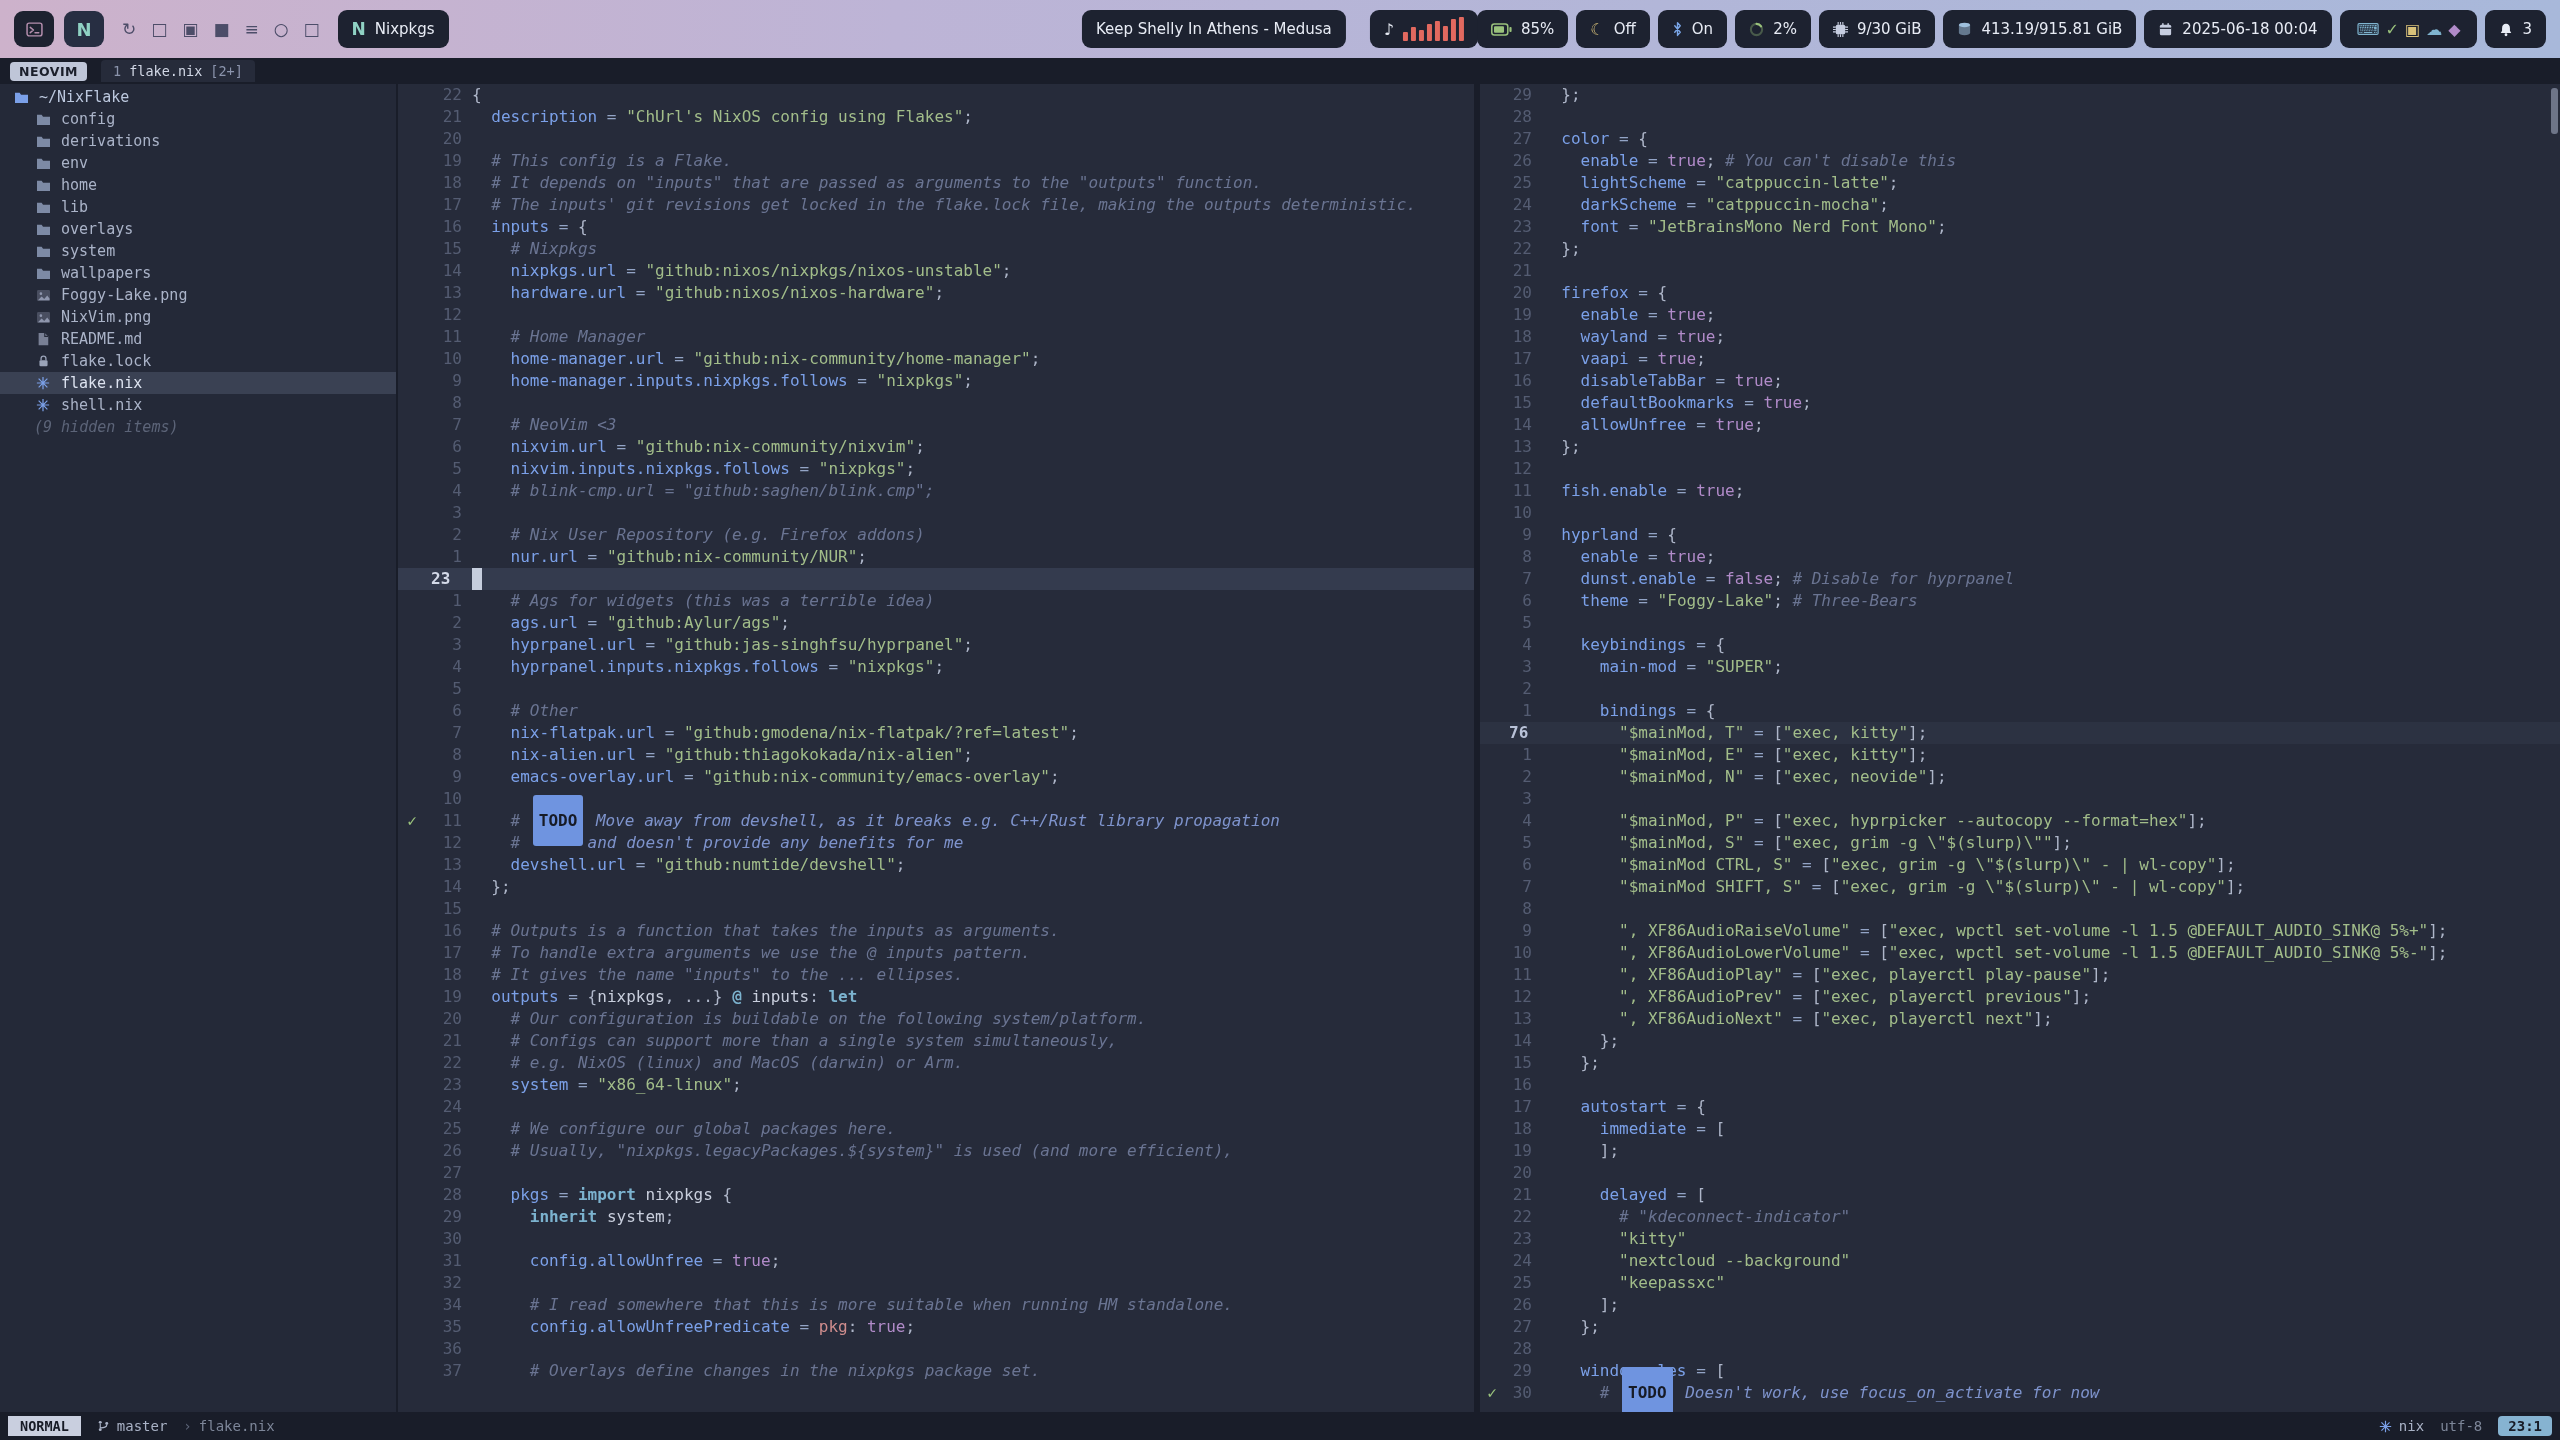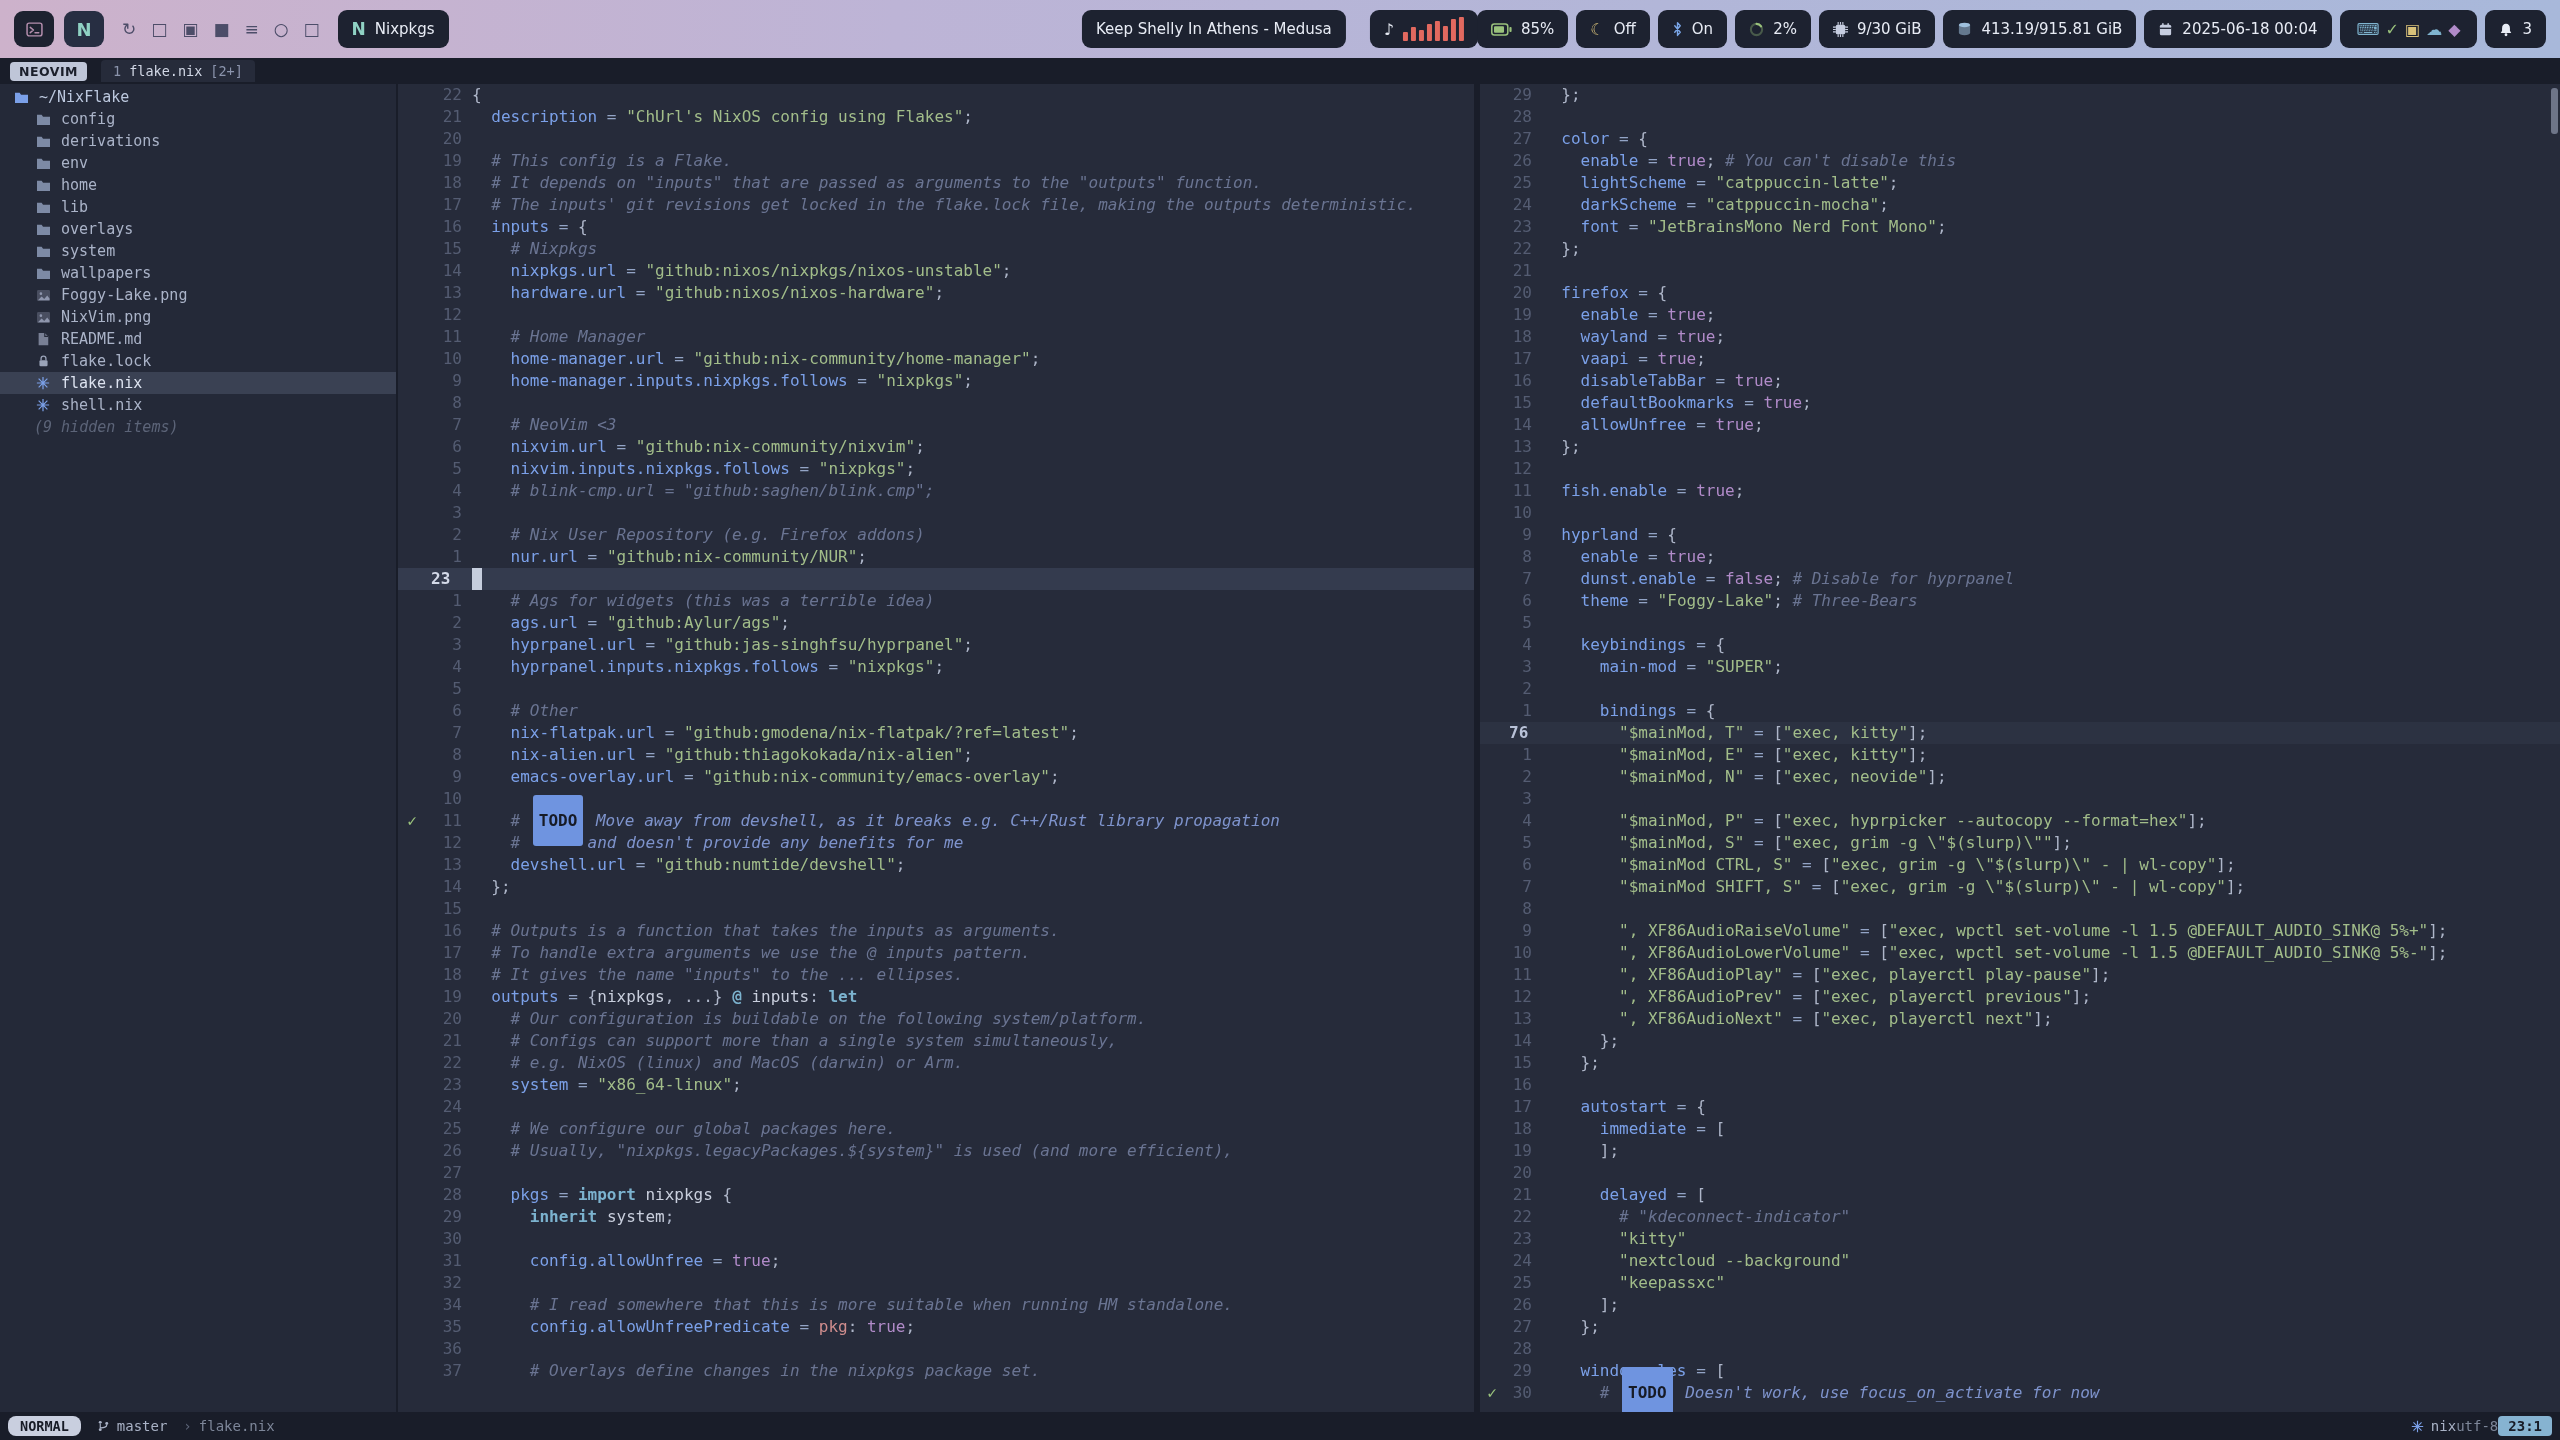--- a/index.html
+++ b/index.html
@@ -63,25 +63,25 @@
   .sg-ct{color:#7e93cc;font-style:italic}
   .sg-k{color:#7cb3cf;font-weight:bold}
   .sg-b{color:#b18bc9}
   .sg-r{color:#cf8d8d}
   .sg-todo{background:#6f94e0;color:#171b26;font-weight:bold;font-style:normal;border-radius:3px;padding:16px 6px;margin:0 3px}
   .cursor-block{display:inline-block;width:10px;height:22px;background:#c6cede;vertical-align:top}
   .scrollthumb{position:absolute;right:2px;top:4px;width:7px;height:46px;background:#aab3c8;border-radius:3px;opacity:.55}
 
   
   .statusline{height:28px;background:#191d29;display:flex;align-items:center;font-family:"DejaVu Sans Mono",monospace;font-size:14px;color:#a9b2c6;padding:0 8px;gap:16px}
-  .mode{background:#c9cfdf;color:#171b26;font-weight:bold;padding:2px 12px;border-radius:8px;font-size:13.5px}
+  .mode{background:#c9cfdf;color:#171b26;font-weight:bold;padding:2px 12px;border-radius:0;font-size:13.5px}
   .sl-seg{display:inline-flex;align-items:center;gap:7px}
   .sl-seg.dim{color:#7d8699}
   .chev{color:#5e6679}
-  .sl-right{margin-left:auto;display:flex;}
+  .sl-right{margin-left:auto;display:flex;gap:16px}
   .pos{background:#86b3d1;color:#171b26;font-weight:bold;padding:2px 10px;border-radius:4px}
   svg{display:block}
 </style>
 </head>
 <body>
 
 <div class="topbar">
   <div class="tb-left">
     <div id="ws-pinned" style="display:flex;gap:10px">
         <div class="ws-pill">

